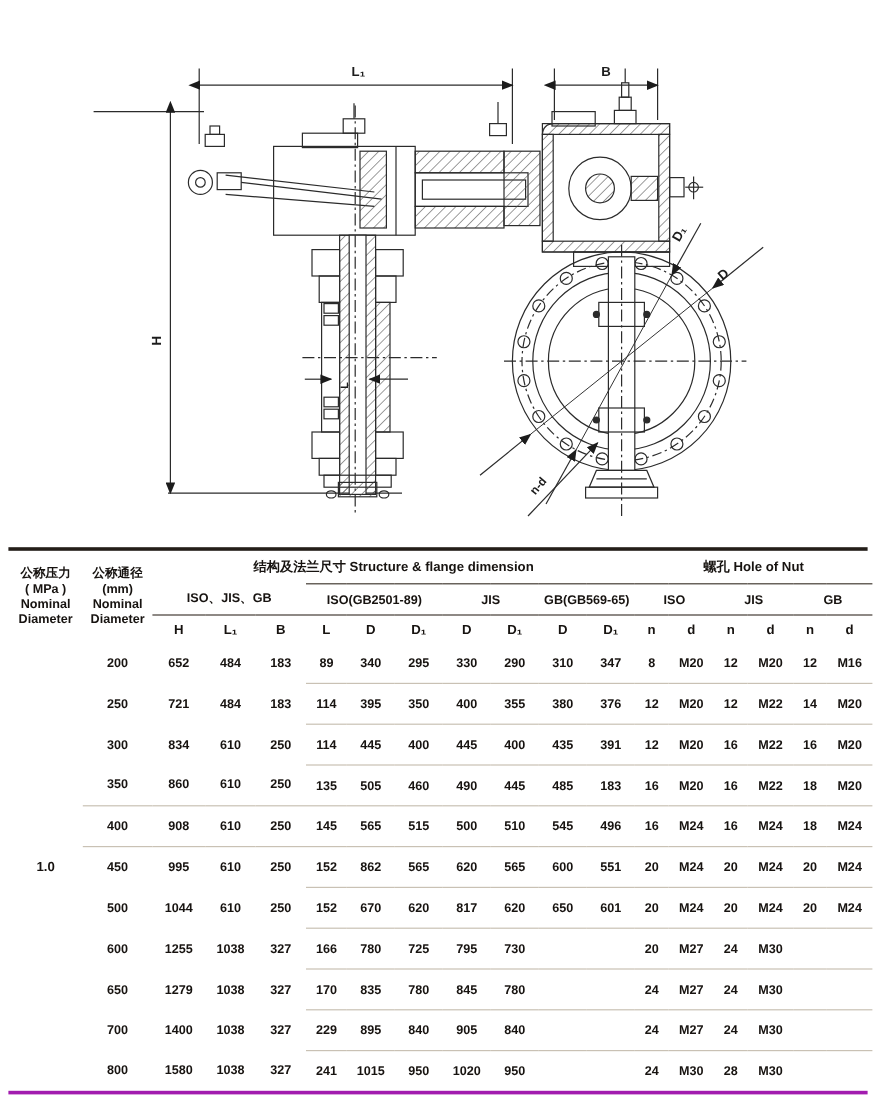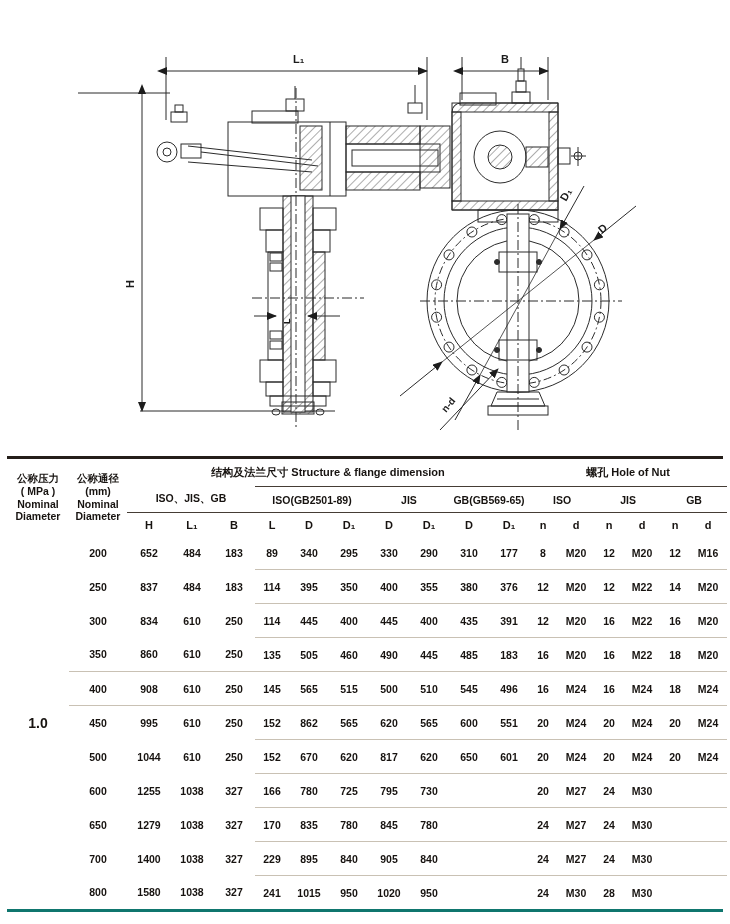--- a/index.html
+++ b/index.html
@@ -2,33 +2,33 @@
 <html><head>
 <meta charset="utf-8">
 <style>
   html,body{margin:0;padding:0;}
   body{
     width:730px;height:924px;background:#ffffff;overflow:hidden;
     font-family:"Liberation Sans","DejaVu Sans",sans-serif;color:#141414;
   }
   .drawing-wrap{width:730px;height:452px;}
   svg text{font-family:"Liberation Sans","DejaVu Sans",sans-serif;font-weight:bold;fill:#1c1c1c;}
-  .table-wrap{margin:4px 7px 13px 7px;border-top:3px solid #241e19;border-bottom:3px solid #0f766e;}
+  .table-wrap{margin:4px 7px 13px 7px;border-top:3px solid #241e19;border-bottom:3px solid #a21caf;}
   table{border-collapse:collapse;table-layout:fixed;width:100%;}
   th,td{padding:0;text-align:center;vertical-align:middle;
         font-size:10.5px;font-weight:bold;color:#171310;white-space:nowrap;}
   thead th{height:26px;}
   th.side-h{font-size:10.5px;line-height:1.22;vertical-align:middle;}
   th.g1{height:27px;font-size:11px;}
   th.g2{height:25px;border-bottom:1.5px solid #453d35;}
   th.g2.lt{border-top:1.5px solid #453d35;}
   th.colletter{height:23px;font-size:11px;}
   tbody td{height:33px;}
   tbody td.sep{border-bottom:1px solid #c9c1b4;}
-  td.pressure-cell{font-size:14px;}
+  td.pressure-cell{font-size:11px;}
 </style>
 </head>
 <body>
 
 <div class="drawing-wrap">
 <svg width="730" height="452" viewBox="0 0 730 452" fill="none" stroke="#2b2b2b" stroke-width="1">
   <defs>
     <pattern id="hatch" width="6" height="6" patternUnits="userSpaceOnUse" patternTransform="rotate(45)">
       <line x1="0" y1="0" x2="0" y2="6" stroke="#4a4a4a" stroke-width="0.9"></line>
     </pattern>
@@ -254,31 +254,31 @@
           <td>200</td>
           <td>652</td>
           <td>484</td>
           <td>183</td>
           <td class="sep">89</td>
           <td class="sep">340</td>
           <td class="sep">295</td>
           <td class="sep">330</td>
           <td class="sep">290</td>
           <td class="sep">310</td>
-          <td class="sep">177</td>
+          <td class="sep">347</td>
           <td class="sep">8</td>
           <td class="sep">M20</td>
           <td class="sep">12</td>
           <td class="sep">M20</td>
           <td class="sep">12</td>
           <td class="sep">M16</td>
         </tr>
         <tr>
           <td>250</td>
-          <td>837</td>
+          <td>721</td>
           <td>484</td>
           <td>183</td>
           <td class="sep">114</td>
           <td class="sep">395</td>
           <td class="sep">350</td>
           <td class="sep">400</td>
           <td class="sep">355</td>
           <td class="sep">380</td>
           <td class="sep">376</td>
           <td class="sep">12</td>

